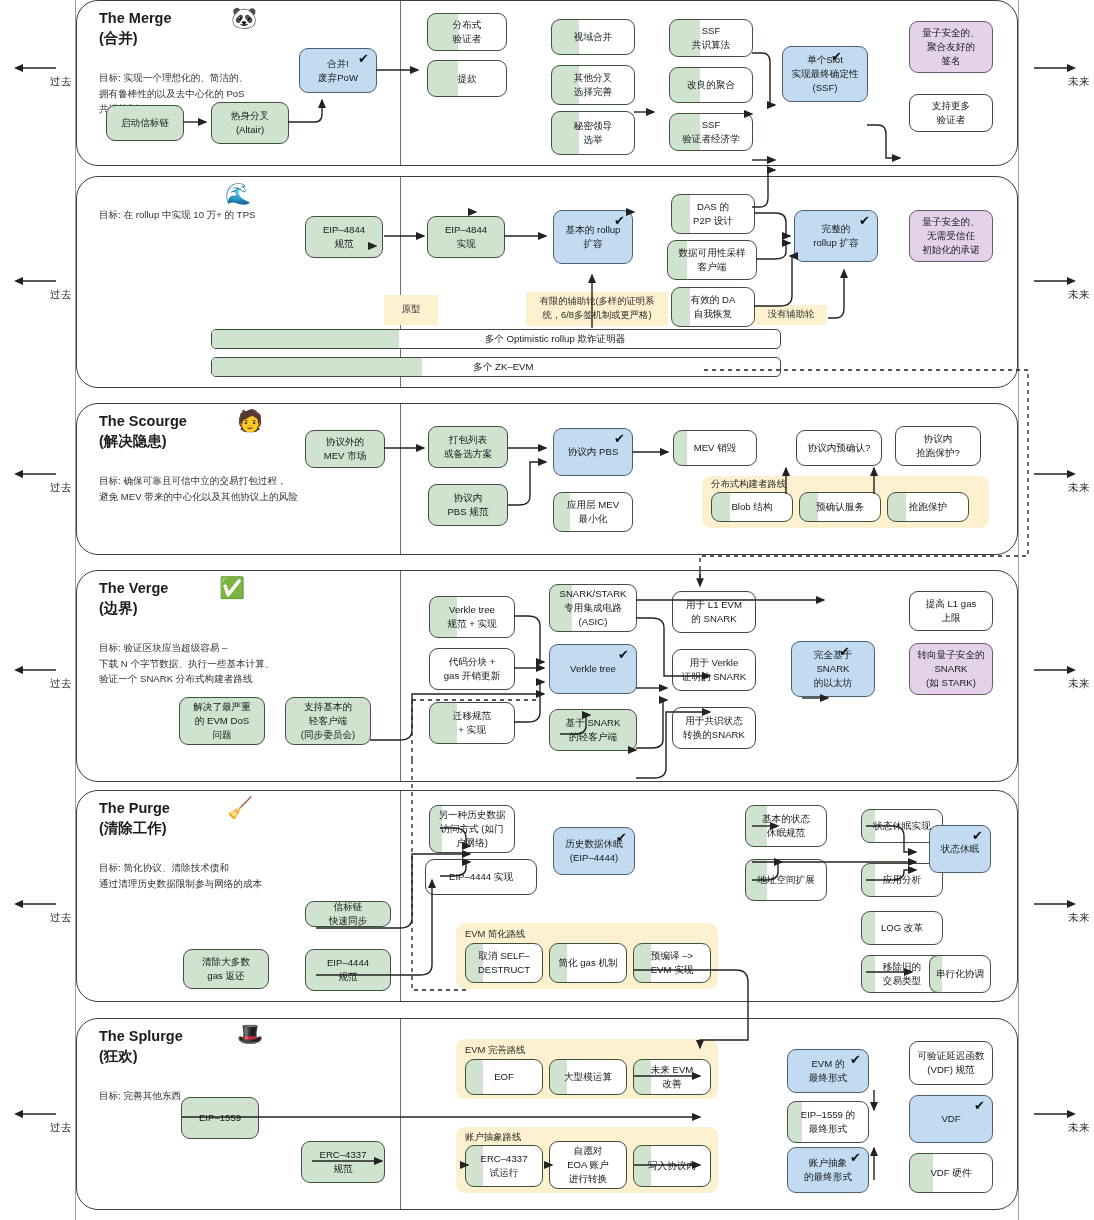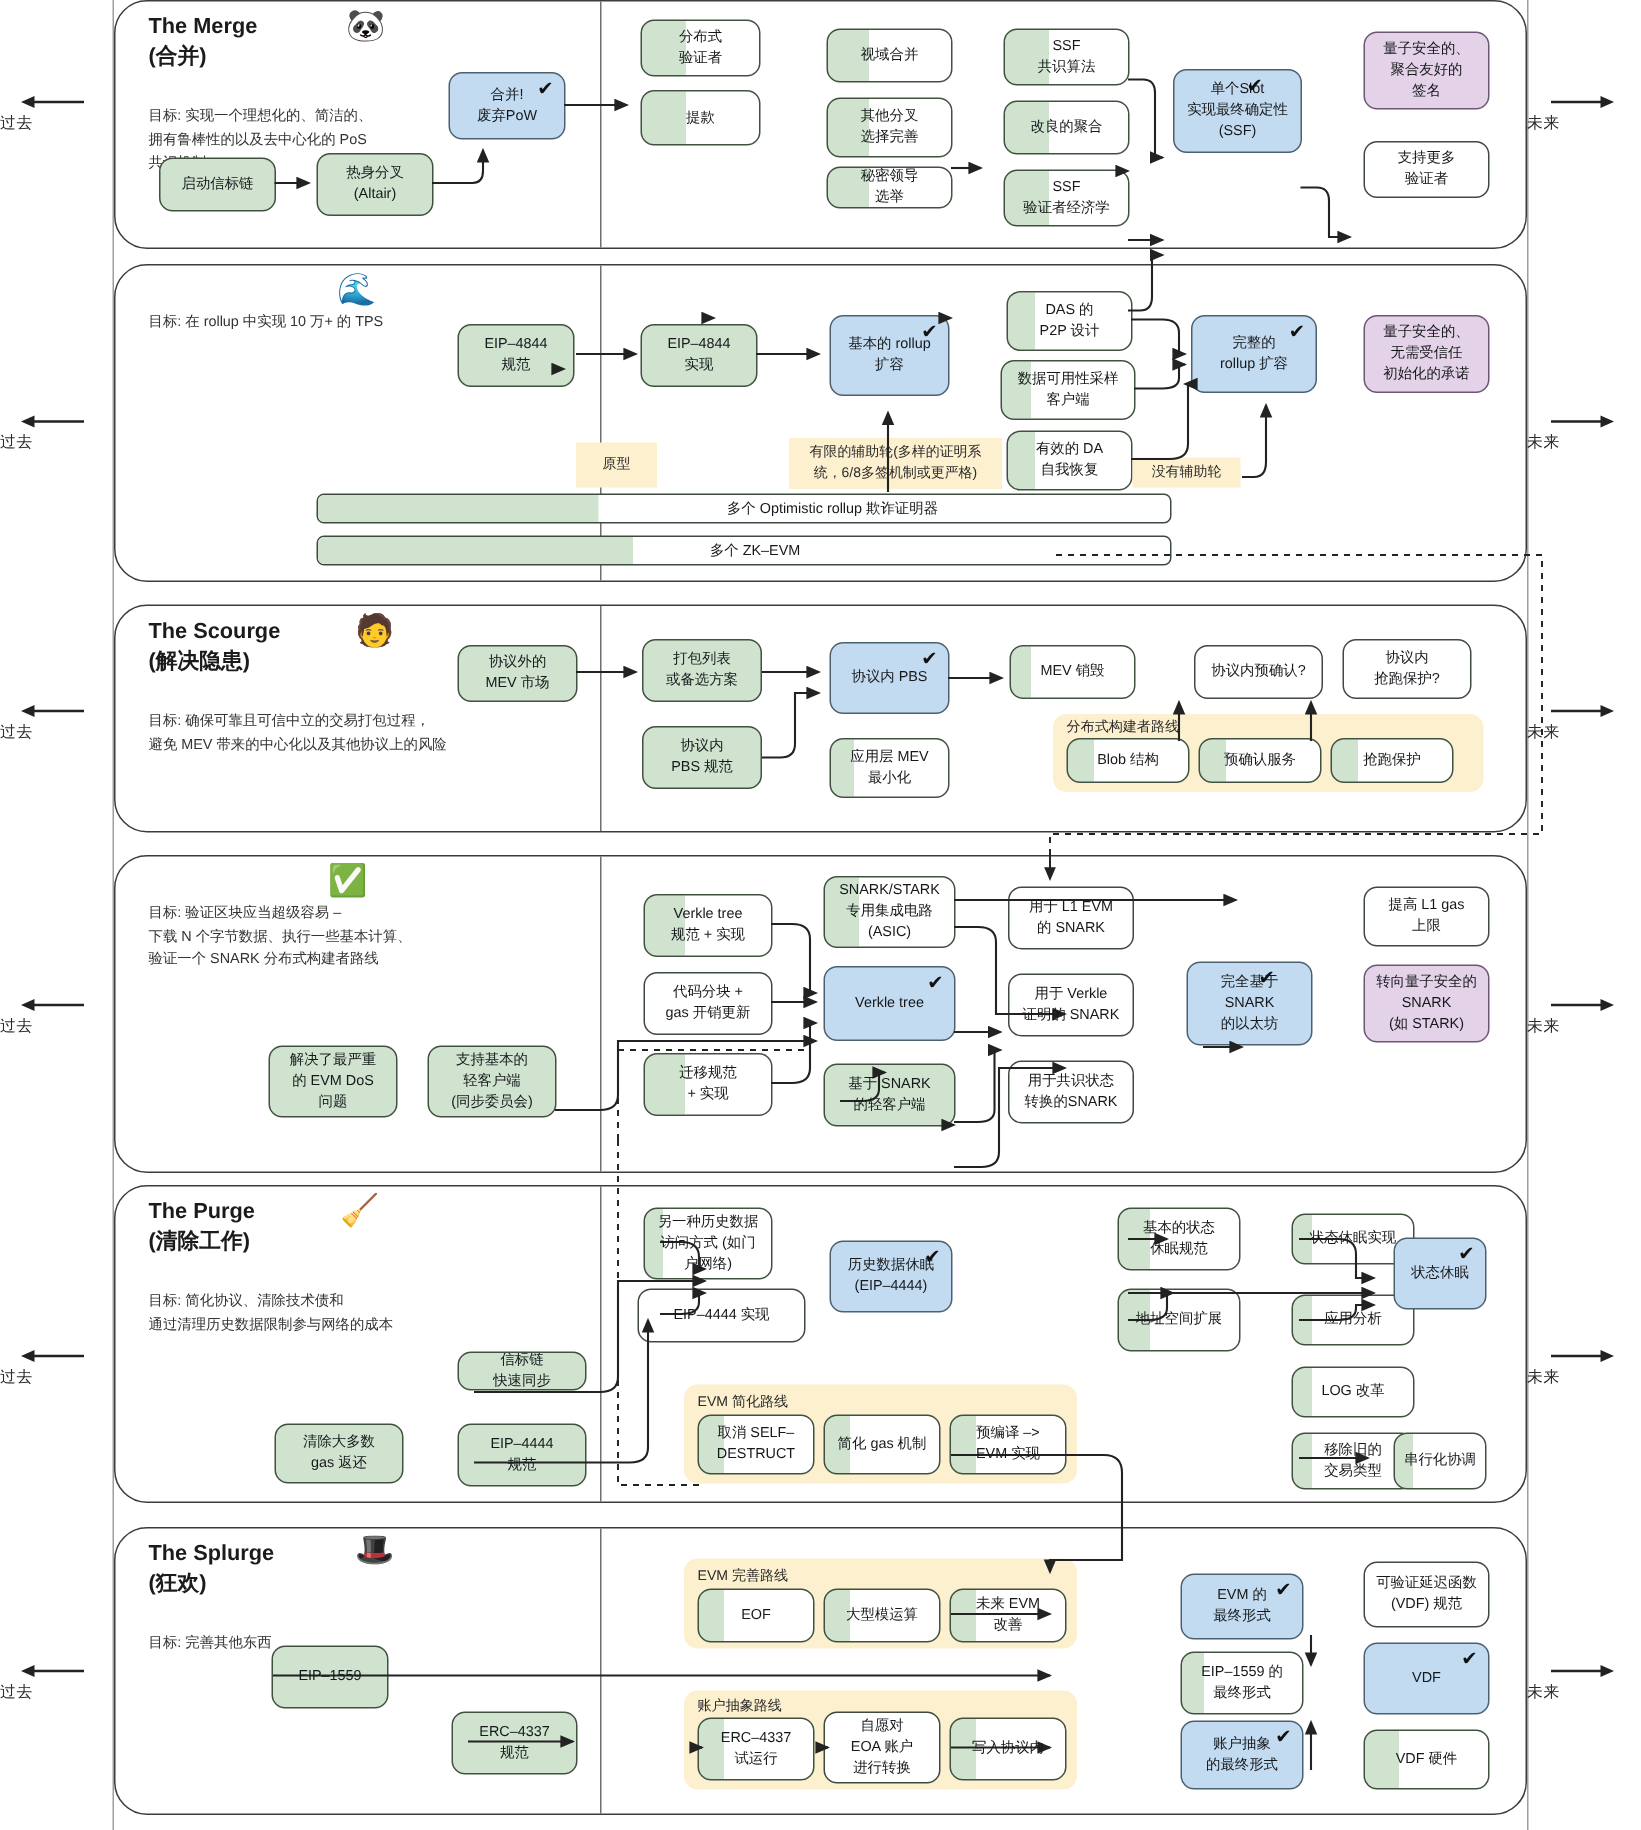--- a/index.html
+++ b/index.html
@@ -15,21 +15,21 @@
     background:#fff;
     overflow:hidden;
   }
   
   .edge-col{position:absolute;top:0;width:76px;height:1220px;}
   .edge-col.left{left:0;}
   .edge-col.right{right:0;}
   .edge-rule{position:absolute;top:0;bottom:0;width:1px;background:#9aa0a6;}
   .edge-col.left .edge-rule{right:0;}
   .edge-col.right .edge-rule{left:0;}
-  .time-marker{position:absolute;width:72px;text-align:left;}
+  .time-marker{position:absolute;width:72px;text-align:right;}
   .time-marker .shaft{position:relative;height:12px;}
   .time-marker .shaft svg{display:block;margin:0 auto;}
   .time-marker .tlabel{font-size:10.5px;color:#2b2b2b;margin-top:1px;letter-spacing:.5px;}
 
   
   .section{
     position:absolute;
     left:76px;
     width:942px;
     border:1.6px solid #3c3c3c;
@@ -271,21 +271,21 @@
     <div class="node blue" style="left:222px;top:47px;width:78px;height:45px"><span class="check">✔</span><span class="label">合并!
 废弃PoW</span></div>
 
     <div class="node partial" style="--p:38%;left:350px;top:12px;width:80px;height:38px"><span class="label">分布式
 验证者</span></div>
     <div class="node partial" style="--p:38%;left:350px;top:59px;width:80px;height:37px"><span class="label">提款</span></div>
 
     <div class="node partial" style="--p:33%;left:474px;top:18px;width:84px;height:36px"><span class="label">视域合并</span></div>
     <div class="node partial" style="--p:33%;left:474px;top:64px;width:84px;height:40px"><span class="label">其他分叉
 选择完善</span></div>
-    <div class="node partial" style="--p:33%;left:474px;top:110px;width:84px;height:28px"><span class="label">秘密领导
+    <div class="node partial" style="--p:33%;left:474px;top:110px;width:84px;height:44px"><span class="label">秘密领导
 选举</span></div>
 
     <div class="node partial" style="--p:36%;left:592px;top:18px;width:84px;height:38px"><span class="label">SSF
 共识算法</span></div>
     <div class="node partial" style="--p:36%;left:592px;top:66px;width:84px;height:36px"><span class="label">改良的聚合</span></div>
     <div class="node partial" style="--p:36%;left:592px;top:112px;width:84px;height:38px"><span class="label">SSF
 验证者经济学</span></div>
 
     <div class="node blue chk-center" style="left:705px;top:45px;width:86px;height:56px"><span class="check">✔</span><span class="label">单个Slot
 实现最终确定性
@@ -368,20 +368,22 @@
     <div class="route" style="left:625px;top:72px;width:287px;height:52px"></div>
     <div class="route-title" style="left:634px;top:74px">分布式构建者路线</div>
     <div class="node partial" style="--p:22%;left:634px;top:88px;width:82px;height:30px"><span class="label">Blob 结构</span></div>
     <div class="node partial" style="--p:22%;left:722px;top:88px;width:82px;height:30px"><span class="label">预确认服务</span></div>
     <div class="node partial" style="--p:22%;left:810px;top:88px;width:82px;height:30px"><span class="label">抢跑保护</span></div>
   </div>
 
   <div class="section" style="top:570px;height:212px">
     <div class="divider" style="left:323px"></div>
     <div class="sec-head">
+      <div class="sec-title">The Verge
+(边界)</div>
       <div class="sec-emoji" style="left:120px;top:-2px">✅</div>
       <div class="sec-goal">目标: 验证区块应当超级容易 –
 下载 N 个字节数据、执行一些基本计算、
 验证一个 SNARK 分布式构建者路线</div>
     </div>
 
     <div class="node green" style="left:102px;top:126px;width:86px;height:48px"><span class="label">解决了最严重
 的 EVM DoS
 问题</span></div>
     <div class="node green" style="left:208px;top:126px;width:86px;height:48px"><span class="label">支持基本的

